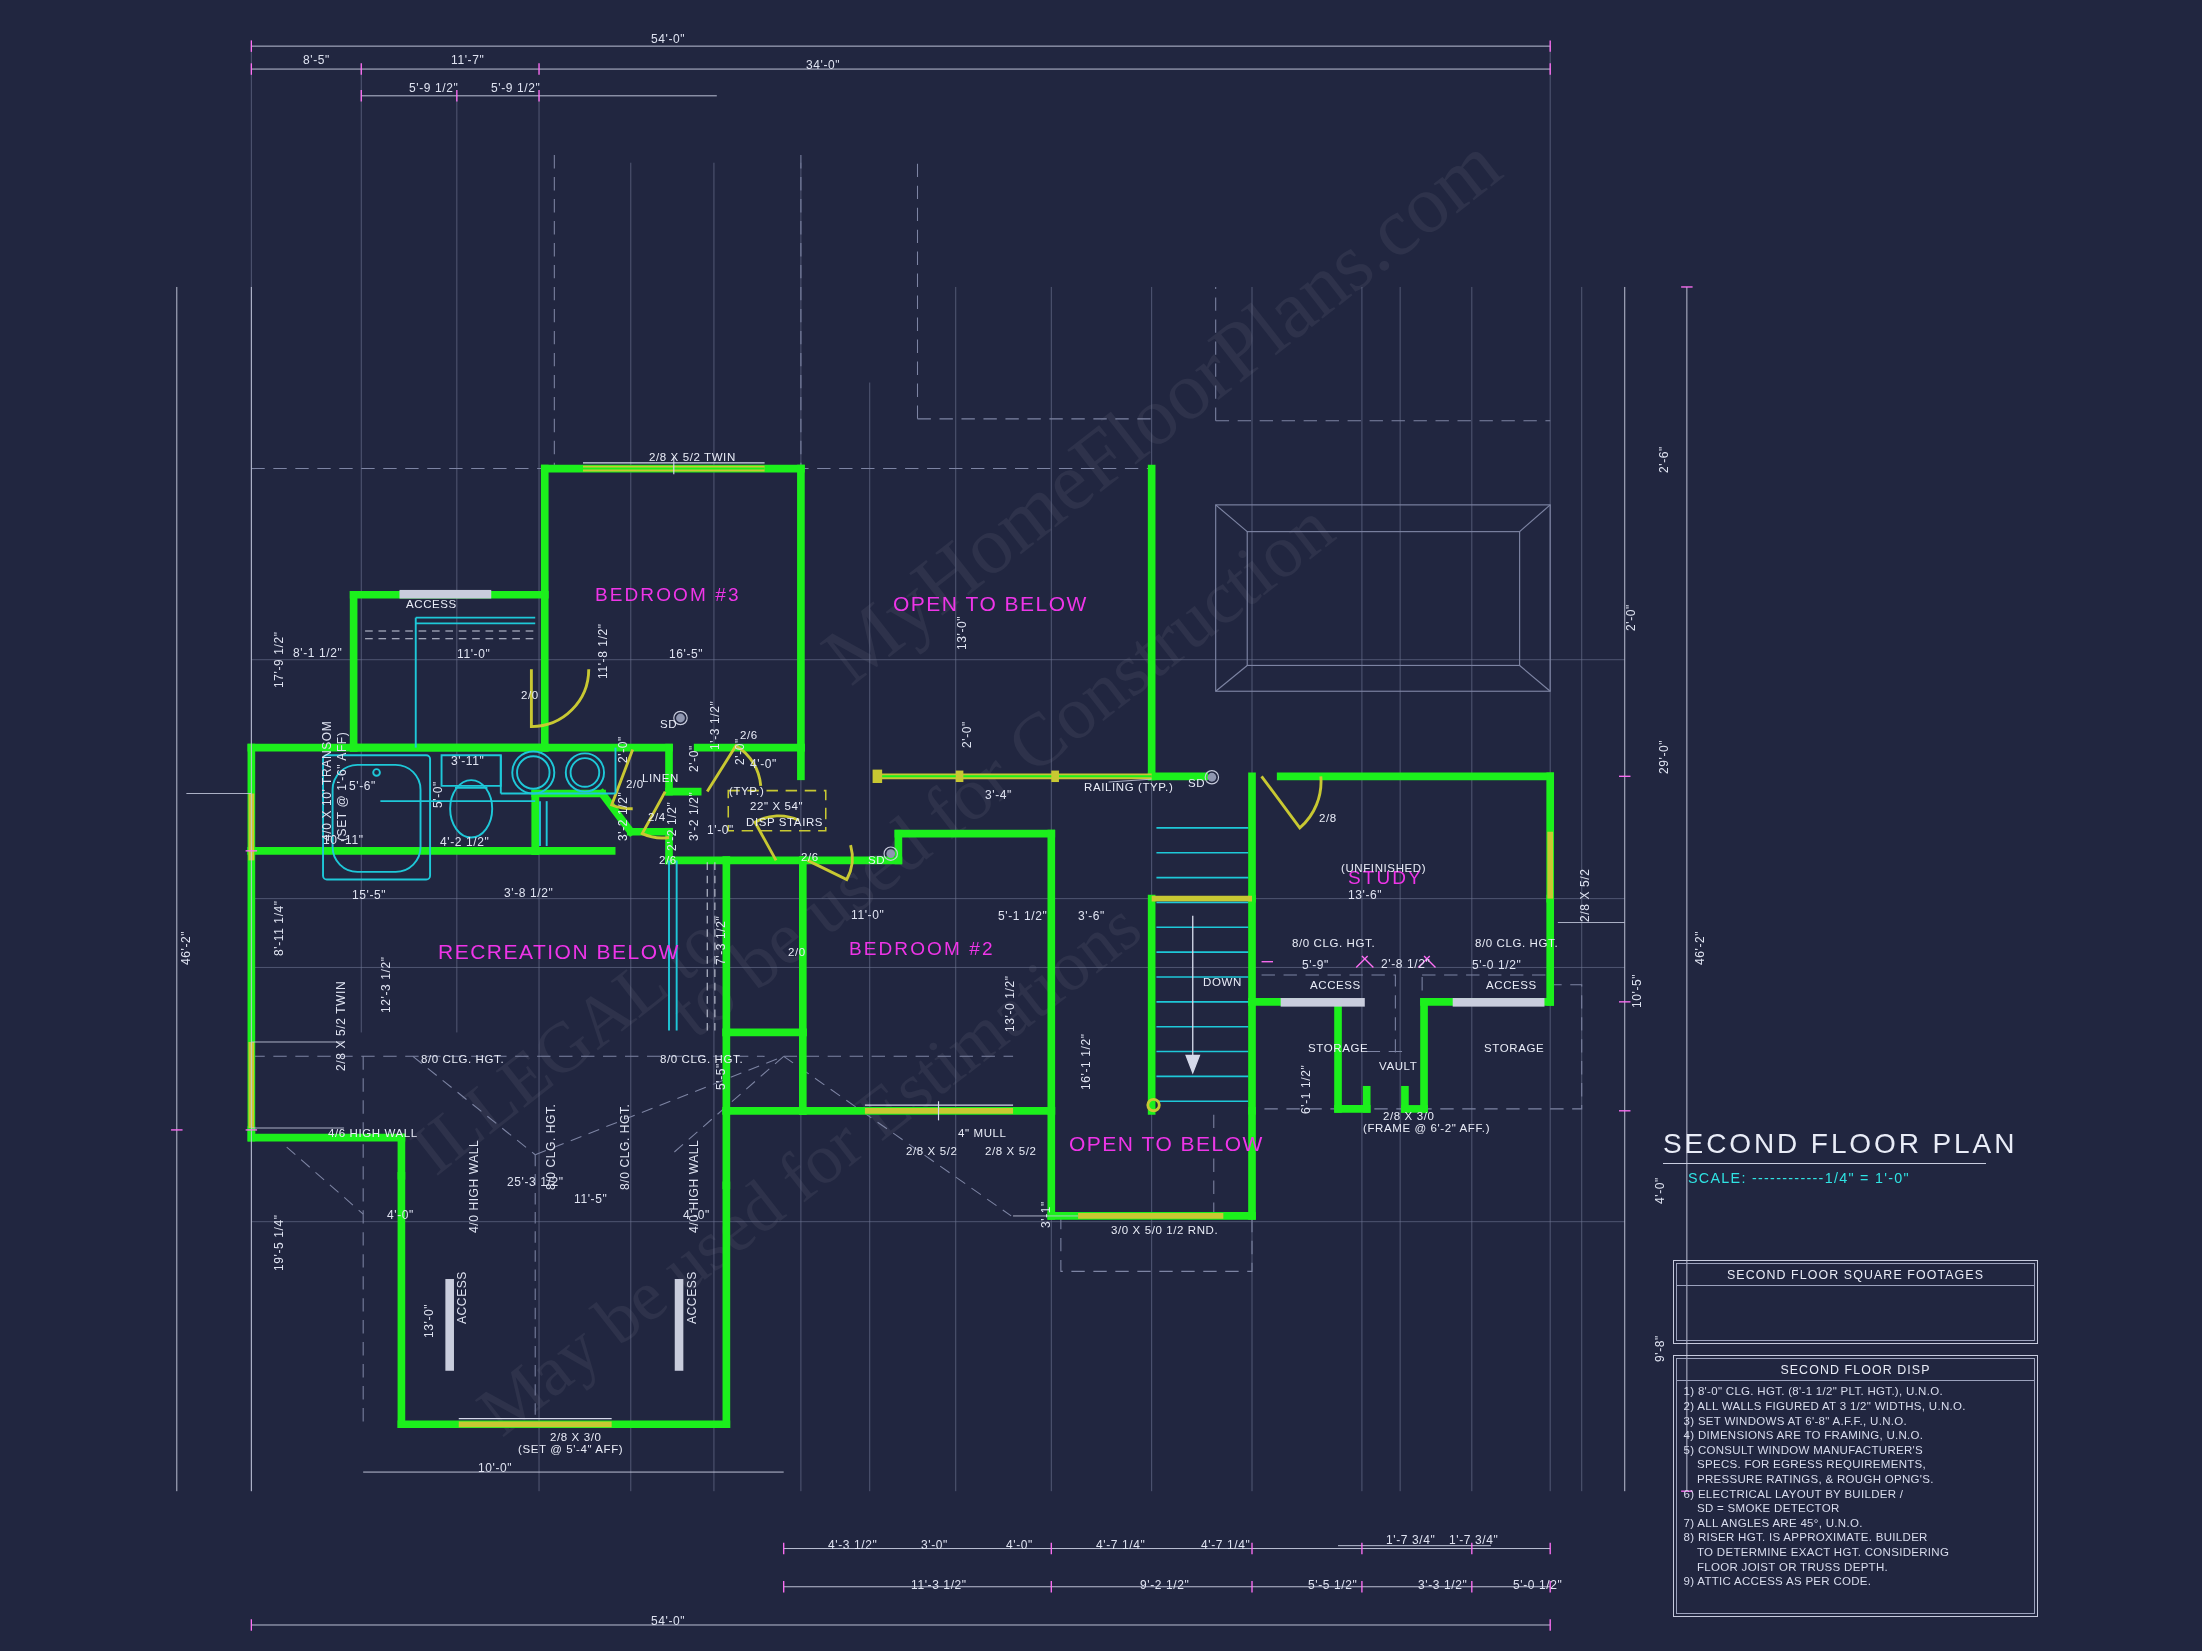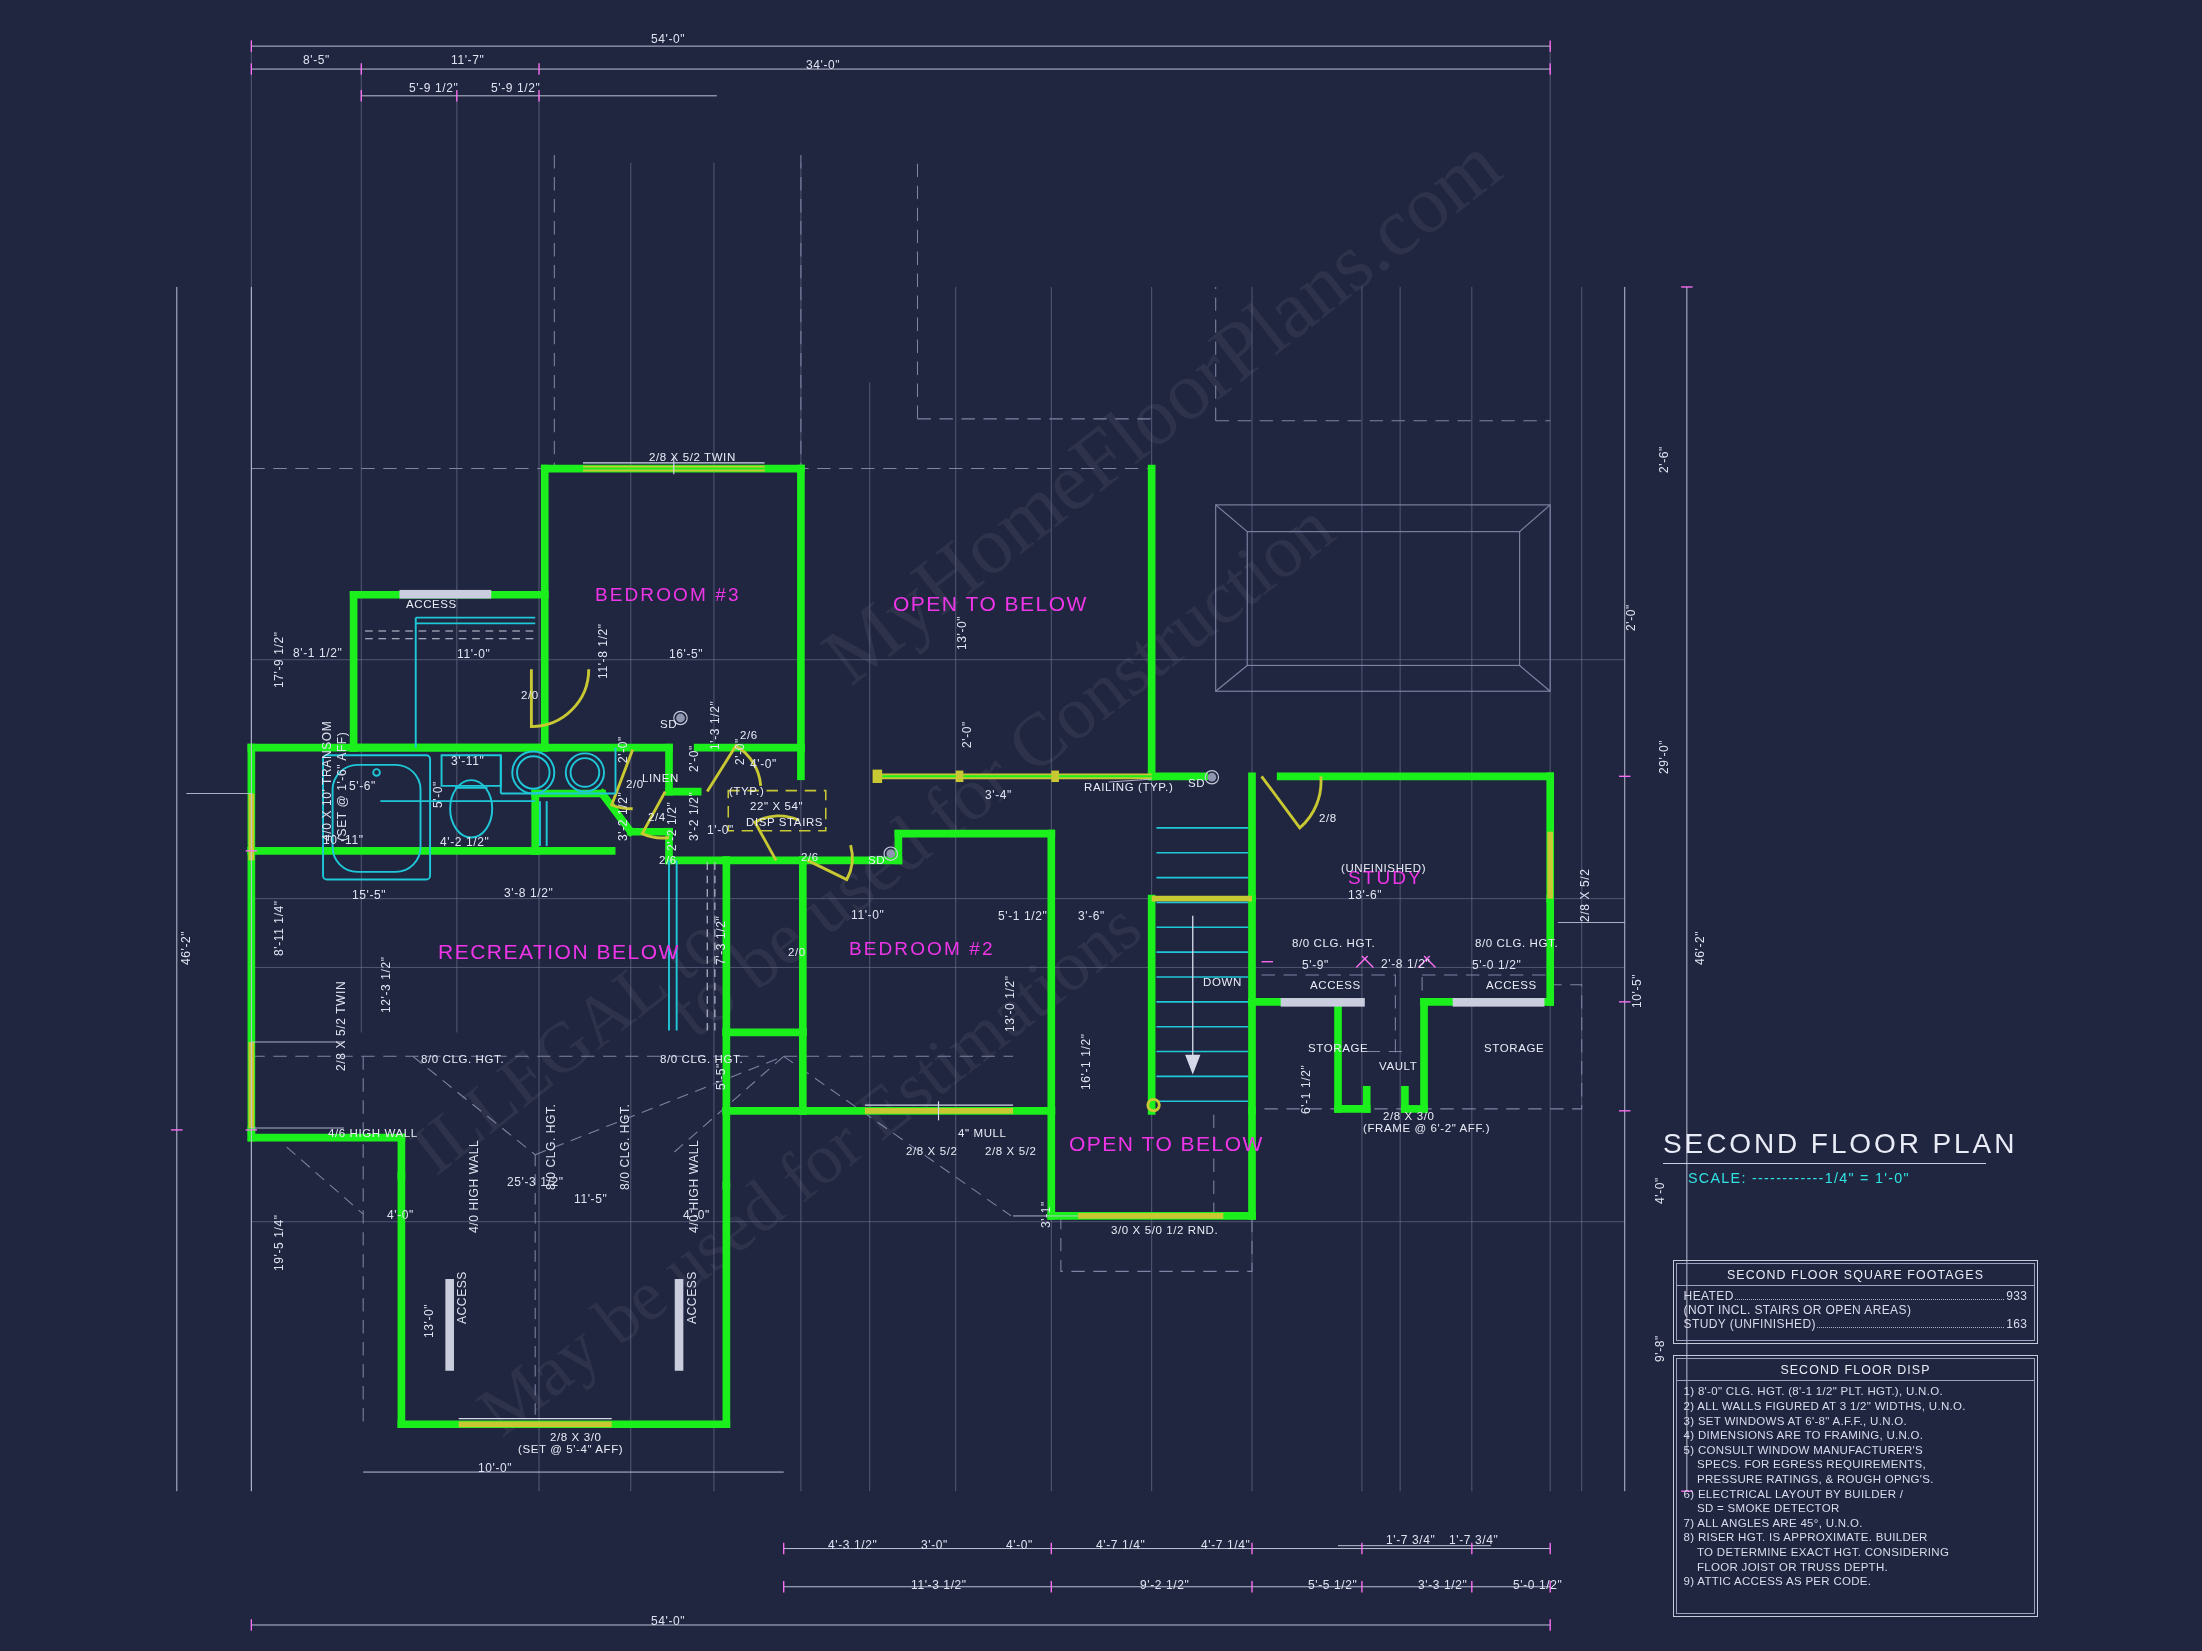--- a/index.html
+++ b/index.html
@@ -518,33 +518,20 @@
 
 <div id="title-block">
   <div class="plan-title">SECOND FLOOR PLAN</div>
   <div class="title-rule"></div>
   <div class="scale-line">SCALE: ------------1/4" = 1'-0"</div>
 </div>
 
 <div class="box" id="sqft-box" style="left:1673px;top:1260px;width:363px;height:82px;">
   <div class="inner">
     <div class="box-hd">SECOND FLOOR SQUARE FOOTAGES</div>
-    <div class="box-bd">
-      <div class="sf-row">
-        <span>HEATED</span>
-        <span class="lead"></span>
-        <span>933</span>
-      </div>
-      <div class="sf-sub">(NOT INCL. STAIRS OR OPEN AREAS)</div>
-      <div class="sf-row">
-        <span>STUDY (UNFINISHED)</span>
-        <span class="lead"></span>
-        <span>163</span>
-      </div>
-    </div>
   </div>
 </div>
 
 <div class="box" id="notes-box" style="left:1673px;top:1355px;width:363px;height:260px;">
   <div class="inner">
     <div class="box-hd">SECOND FLOOR DISP</div>
     <div class="box-bd" id="notes-body">
         <div class="note-li">1)  8'-0" CLG. HGT. (8'-1 1/2" PLT. HGT.), U.N.O.</div>
         <div class="note-li">2) ALL WALLS FIGURED AT 3 1/2" WIDTHS, U.N.O.</div>
         <div class="note-li">3) SET WINDOWS AT 6'-8" A.F.F., U.N.O.</div>

